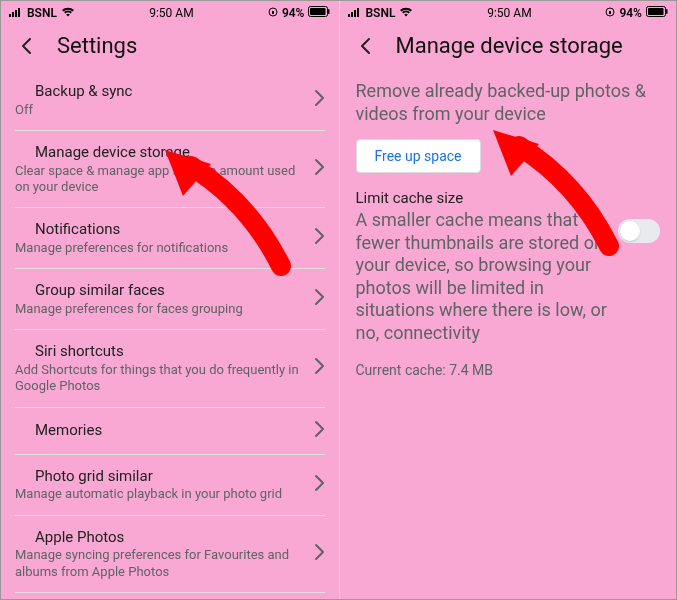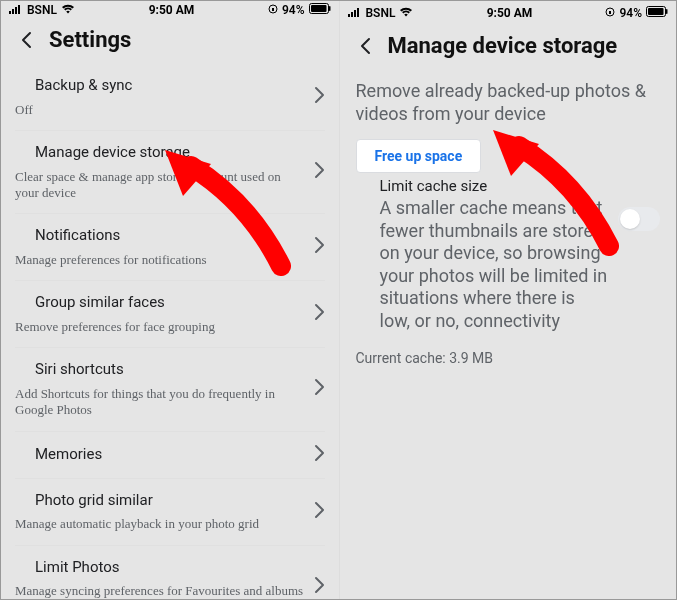--- a/index.html
+++ b/index.html
@@ -12,51 +12,51 @@
       border: 1px solid #999;
     }
     .screens {
       display: flex;
       width: 100%;
       height: 100%;
     }
     .screen {
       width: 50%;
       height: 100%;
-      background: #e5e5e5;
+      background: #f9a8d4;
       display: flex;
       flex-direction: column;
       overflow: hidden;
     }
     .screen + .screen { border-left: 1px solid #ddd; }
     
     .status-bar {
       display: flex;
       justify-content: space-between;
       align-items: center;
       height: 22px;
       padding: 2px 8px 0;
       font-size: 12px;
       font-weight: 600;
       color: #000;
     }
     .status-left, .status-right { display: flex; align-items: center; gap: 4px; }
-    .status-center { font-weight: 700; }
+    .status-center { font-weight: 400; }
     
     .header {
       display: flex;
       align-items: center;
       padding: 10px 14px 12px;
     }
     .back-chevron { flex: 0 0 auto; width: 24px; height: 24px; display: flex; align-items: center; justify-content: center; cursor: pointer; }
     .header-title {
       font-size: 22px;
-      font-weight: 700;
+      font-weight: 400;
       color: #111;
-      margin-left: 10px;
+      margin-left: 18px;
       font-family: "Google Sans","Product Sans",Roboto,Arial,sans-serif;
     }
     
     .list {
       display: flex;
       flex-direction: column;
       padding: 0 14px;
     }
     .list-item {
       display: flex;
@@ -71,49 +71,48 @@
       font-size: 15px;
       color: #202124;
       font-weight: 400;
       line-height: 1.25;
       margin-left: 20px;
     }
     .list-item .subtitle {
       font-size: 13px;
       color: #5f6368;
       line-height: 1.25;
-      margin-top: 7px;
-      font-family: Liberation Serif, serif;
+      margin-top: 1px;
     }
     .disclosure { color: #5f6368; flex: 0 0 auto; }
     
     .detail-body { padding: 10px 16px 0; }
     .desc {
       font-size: 18px;
       color: #5f6368;
       line-height: 1.25;
     }
     .outlined-button {
       display: inline-block;
       border: 1px solid #dadce0;
       color: #1a73e8;
       font-size: 14px;
-      font-weight: 700;
+      font-weight: 400;
       padding: 8px 18px;
       border-radius: 4px;
-      margin: 14px 0 4px;
+      margin: 14px 0 16px;
       cursor: pointer;
       background: #fff;
     }
     .section-title {
       font-size: 15px;
       color: #202124;
       margin-bottom: 2px;
     }
-    .cache-row { display: flex; align-items: flex-start; gap: 10px; margin-left: 24px; }
+    .cache-row { display: flex; align-items: flex-start; gap: 10px; }
     .cache-text { flex: 1 1 auto; }
     .toggle {
       flex: 0 0 auto;
       width: 42px; height: 24px;
       background: #e8eaed;
       border-radius: 14px;
       position: relative;
       margin-top: 30px;
       cursor: pointer;
     }
@@ -212,21 +211,21 @@
           <div class="title">Notifications</div>
           <div class="subtitle">Manage preferences for notifications</div>
         </div>
         <span class="disclosure"><svg width="11" height="18" viewBox="0 0 11 18">
               <path d="M2 2 L9 9 L2 16" fill="none" stroke="#5f6368" stroke-width="2" stroke-linecap="round" stroke-linejoin="round"></path>
             </svg></span>
       </div>
       <div class="list-item">
         <div class="text">
           <div class="title">Group similar faces</div>
-          <div class="subtitle">Remove preferences for face grouping</div>
+          <div class="subtitle">Manage preferences for faces grouping</div>
         </div>
         <span class="disclosure"><svg width="11" height="18" viewBox="0 0 11 18">
               <path d="M2 2 L9 9 L2 16" fill="none" stroke="#5f6368" stroke-width="2" stroke-linecap="round" stroke-linejoin="round"></path>
             </svg></span>
       </div>
       <div class="list-item">
         <div class="text">
           <div class="title">Siri shortcuts</div>
           <div class="subtitle">Add Shortcuts for things that you do frequently in Google Photos</div>
         </div>
@@ -246,21 +245,21 @@
         <div class="text">
           <div class="title">Photo grid similar</div>
           <div class="subtitle">Manage automatic playback in your photo grid</div>
         </div>
         <span class="disclosure"><svg width="11" height="18" viewBox="0 0 11 18">
               <path d="M2 2 L9 9 L2 16" fill="none" stroke="#5f6368" stroke-width="2" stroke-linecap="round" stroke-linejoin="round"></path>
             </svg></span>
       </div>
       <div class="list-item">
         <div class="text">
-          <div class="title">Limit Photos</div>
+          <div class="title">Apple Photos</div>
           <div class="subtitle">Manage syncing preferences for Favourites and albums from Apple Photos</div>
         </div>
         <span class="disclosure"><svg width="11" height="18" viewBox="0 0 11 18">
               <path d="M2 2 L9 9 L2 16" fill="none" stroke="#5f6368" stroke-width="2" stroke-linecap="round" stroke-linejoin="round"></path>
             </svg></span>
       </div>
 
     </div>
   </div>
 
@@ -315,21 +314,21 @@
       <div class="outlined-button">Free up space</div>
 
       <div class="cache-row">
         <div class="cache-text">
           <div class="section-title">Limit cache size</div>
           <div class="desc">A smaller cache means that fewer thumbnails are stored on your device, so browsing your photos will be limited in situations where there is low, or no, connectivity</div>
         </div>
         <div class="toggle"></div>
       </div>
 
-      <div class="current-cache">Current cache: 3.9 MB</div>
+      <div class="current-cache">Current cache: 7.4 MB</div>
     </div>
   </div>
 </div>
 
 <svg class="arrow" style="left:150px;top:145px" width="140" height="130" viewBox="0 0 140 130">
   <path d="M130 120 C110 80 80 45 40 20" fill="none" stroke="#ff0000" stroke-width="20" stroke-linecap="round"></path>
   <path d="M14 4 L60 18 L32 50 Z" fill="#ff0000"></path>
 </svg>
 <svg class="arrow" style="left:478px;top:125px" width="140" height="130" viewBox="0 0 140 130">
   <path d="M130 120 C110 80 80 45 40 20" fill="none" stroke="#ff0000" stroke-width="20" stroke-linecap="round"></path>

